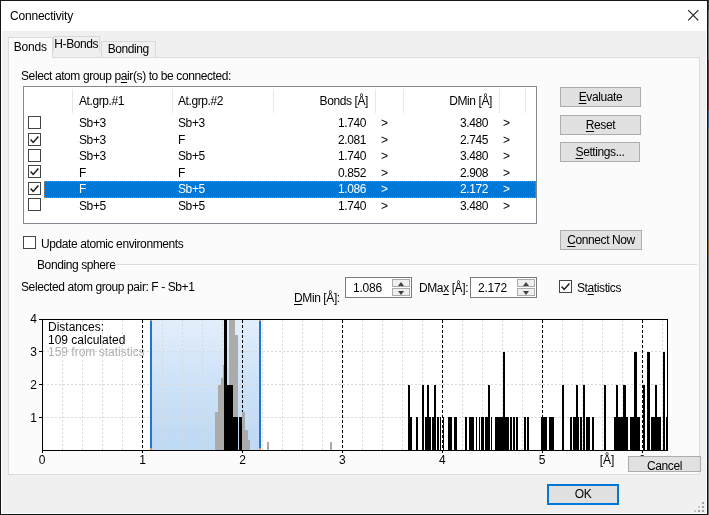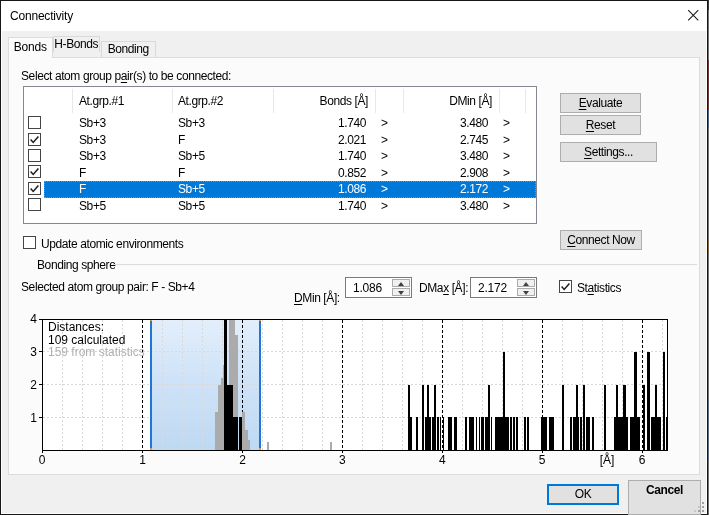--- a/index.html
+++ b/index.html
@@ -71,21 +71,21 @@
 <div class="t" style="left:357px;top:29.3px">&gt;</div>
 <div class="t r" style="right:48px;top:29.3px">3.480</div>
 <div class="t" style="left:479px;top:29.3px">&gt;</div>
 <div class="cb " style="left:4px;top:45.55px">
       <svg width="13" height="13" viewBox="0 0 13 13" style="position:absolute;left:-1px;top:-1px">
         <path d="M2.6 6.6 L5.2 9.4 L10.4 3.6" fill="none" stroke="#1c1c1c" stroke-width="1.5"></path>
       </svg>
     </div>
 <div class="t" style="left:55px;top:45.8px">Sb+3</div>
 <div class="t" style="left:154px;top:45.8px">F</div>
-<div class="t r" style="right:170px;top:45.8px">2.021</div>
+<div class="t r" style="right:170px;top:45.8px">2.081</div>
 <div class="t" style="left:357px;top:45.8px">&gt;</div>
 <div class="t r" style="right:48px;top:45.8px">2.745</div>
 <div class="t" style="left:479px;top:45.8px">&gt;</div>
 <div class="cb " style="left:4px;top:62.0px"></div>
 <div class="t" style="left:55px;top:62.2px">Sb+3</div>
 <div class="t" style="left:154px;top:62.2px">Sb+5</div>
 <div class="t r" style="right:170px;top:62.2px">1.740</div>
 <div class="t" style="left:357px;top:62.2px">&gt;</div>
 <div class="t r" style="right:48px;top:62.2px">3.480</div>
 <div class="t" style="left:479px;top:62.2px">&gt;</div>
@@ -120,21 +120,21 @@
 <div class="t r" style="right:48px;top:111.5px">3.480</div>
 <div class="t" style="left:479px;top:111.5px">&gt;</div>
 </div>
 
 <div class="cb " style="left:23px;top:236px"></div>
 <div class="t" style="left:41px;top:237px">Update atomic environments</div>
 
 <div class="t" style="left:37px;top:258px">Bonding sphere</div>
 <div class="abs" style="left:113px;top:264px;width:584px;height:1px;background:#dcdcdc"></div>
 
-<div class="t" style="left:21px;top:280px">Selected atom group pair: F - Sb+4</div>
+<div class="t" style="left:21px;top:280px">Selected atom group pair: F - Sb+1</div>
 
 <div class="t" style="left:294px;top:291px"><u>D</u>Min [Å]:</div>
 <div class="edit" style="left:345px;top:277px">
     <div class="ev">1.086</div>
     <div class="spin">
       <div class="sb">
         <span class="up"></span>
       </div>
       <div class="sb sb2">
         <span class="dn"></span>
@@ -154,23 +154,23 @@
     </div>
   </div>
 
 <div class="cb " style="left:559px;top:280px">
     <svg width="13" height="13" viewBox="0 0 13 13" style="position:absolute;left:-1px;top:-1px">
       <path d="M2.6 6.6 L5.2 9.4 L10.4 3.6" fill="none" stroke="#1c1c1c" stroke-width="1.5"></path>
     </svg>
   </div>
 <div class="t" style="left:577px;top:281px">St<u>a</u>tistics</div>
 
-<div class="btn" style="left:560px;top:87px;width:81px;height:20px;line-height:18px;margin-top:6px;"><u>E</u>valuate</div>
+<div class="btn" style="left:560px;top:87px;width:81px;height:20px;line-height:18px;"><u>E</u>valuate</div>
 <div class="btn" style="left:560px;top:115px;width:81px;height:20px;line-height:18px;"><u>R</u>eset</div>
-<div class="btn" style="left:560px;top:142px;width:97px;height:20px;line-height:18px;"><u>S</u>ettings...</div>
+<div class="btn" style="left:560px;top:142px;width:80px;height:20px;line-height:18px;"><u>S</u>ettings...</div>
 <div class="btn" style="left:560px;top:230px;width:82px;height:20px;line-height:18px;"><u>C</u>onnect Now</div>
 
 <svg style="position:absolute;left:0;top:310px" width="709" height="165" viewBox="0 0 709 165" shape-rendering="crispEdges">
 <rect x="42.5" y="9.0" width="625" height="131.0" fill="#ffffff"></rect>
 <defs>
       <linearGradient id="bg1" x1="0" y1="0" x2="0" y2="1">
         <stop offset="0" stop-color="#e3eefb"></stop>
         <stop offset="0.45" stop-color="#cfe3f8"></stop>
         <stop offset="1" stop-color="#bed9f3"></stop>
       </linearGradient>
@@ -267,21 +267,21 @@
 <text x="542.2" y="153.5" text-anchor="middle">5</text>
 <text x="642.1" y="153.5" text-anchor="middle">6</text>
 <text x="607" y="153.5" text-anchor="middle">[Å]</text>
 <text x="48" y="21">Distances:</text>
 <text x="48" y="33.5">109 calculated</text>
 <text x="48" y="46" fill="#b0b0b0">159 from statistics</text>
 </g>
 </svg>
 
 <div class="btn" style="left:547px;top:484px;width:72px;height:21px;line-height:17px;border:2px solid #0078d7;">OK</div>
-<div class="btn" style="left:628px;top:480px;width:73px;height:35px;line-height:19px;font-weight:bold;">Cancel</div>
+<div class="btn" style="left:628px;top:456px;width:73px;height:16px;line-height:19px;">Cancel</div>
 
 <svg class="abs" style="left:694px;top:502px" width="12" height="12" viewBox="0 0 12 12">
  <g fill="#a0a0a0">
       <rect x="8" y="0" width="2" height="2"></rect>
       <rect x="8" y="4" width="2" height="2"></rect>
  <rect x="8" y="8" width="2" height="2"></rect>
       <rect x="4" y="4" width="2" height="2" fill="#c8c8c8"></rect>
  <rect x="4" y="8" width="2" height="2"></rect>
       <rect x="0" y="8" width="2" height="2" fill="#c8c8c8"></rect>
     </g>

